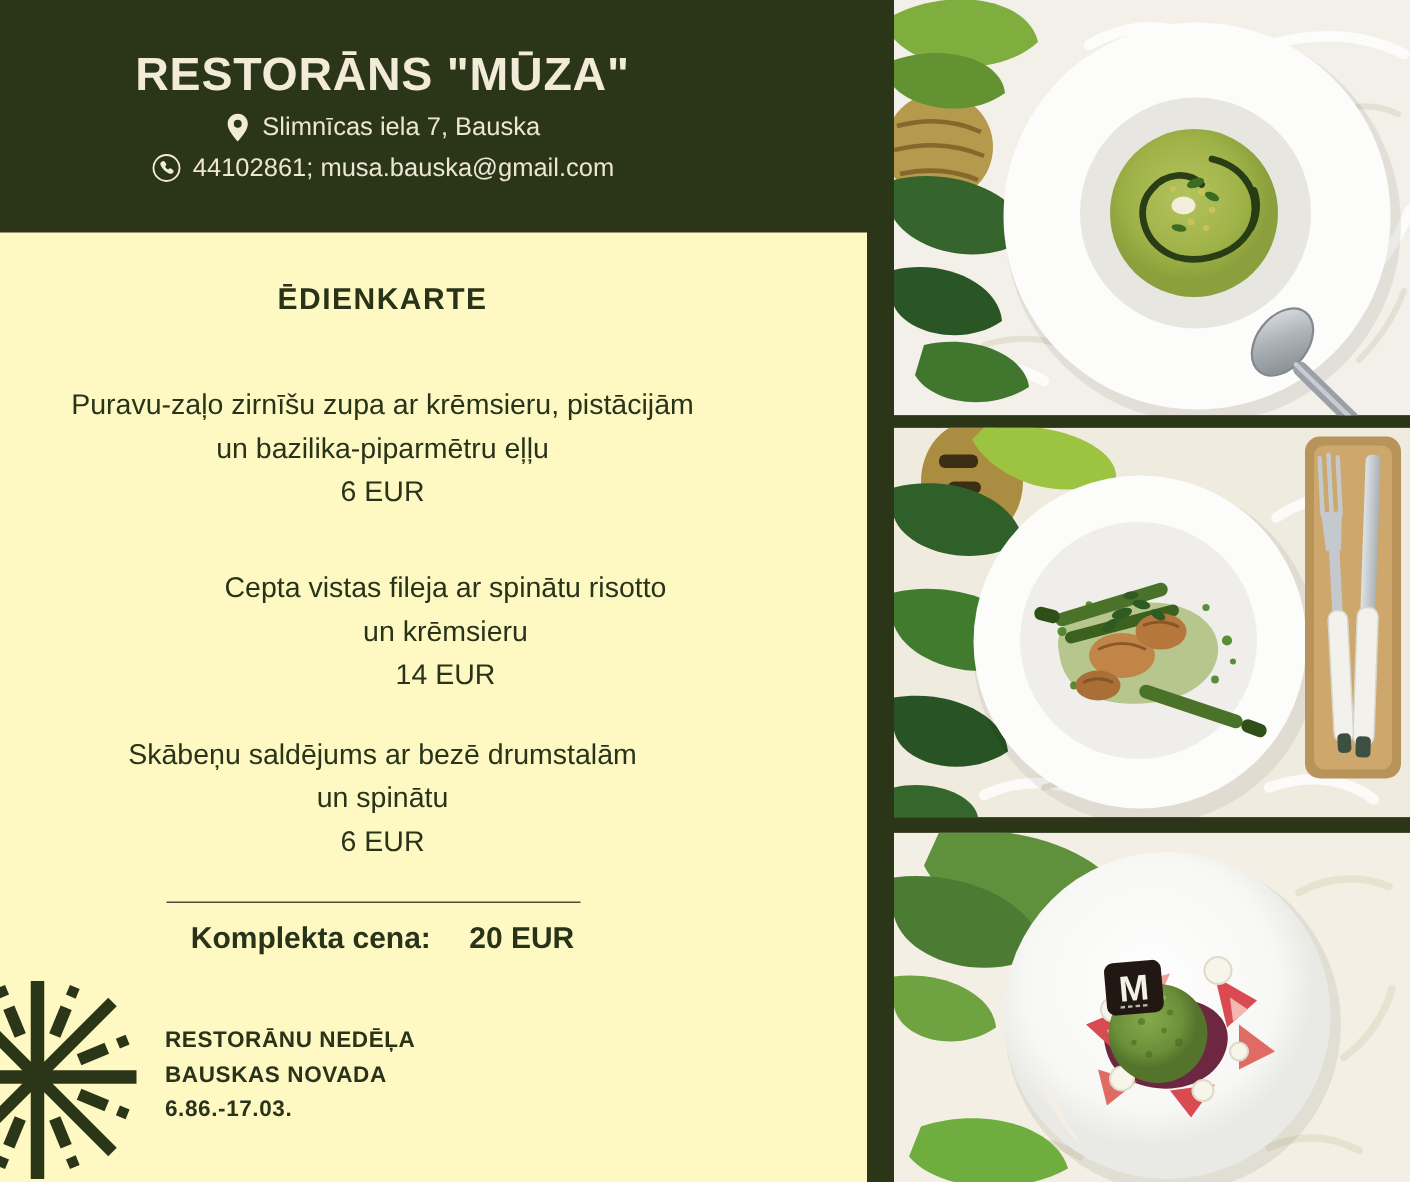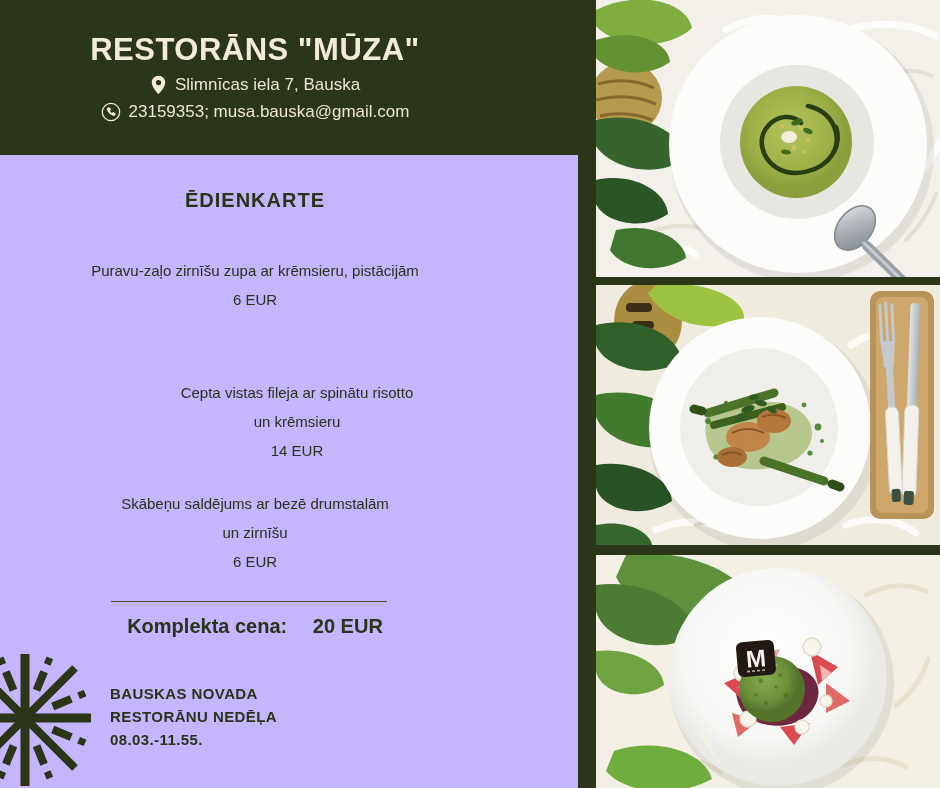--- a/index.html
+++ b/index.html
@@ -22,28 +22,28 @@
     color:#f1ebd8;
   }
   .contact-row {
     display:flex; align-items:center; justify-content:center;
     font-size:17px; color:#ece6d3; margin-top:7px; gap:8px;
   }
   .contact-row svg { display:block; }
 
   .menu-panel {
     position:absolute; left:0; top:155px; width:578px; height:633px;
-    background:#c4b5fd; color:#28331a; overflow:hidden;
+    background:#fef9c3; color:#28331a; overflow:hidden;
   }
   .menu-heading {
     position:absolute; left:0; top:34px; width:510px; text-align:center;
     font-size:20px; font-weight:bold; letter-spacing:1px;
   }
   .menu-item { position:absolute; left:0; width:510px; text-align:center;
-    font-size:15px; line-height:29px; }
+    font-size:19px; line-height:29px; }
   .menu-item.i0 { top:101px; }
   .menu-item.i1 { top:223px;margin-left:42px; }
   .menu-item.i2 { top:334px;text-align:center; }
 
   .divider {
     position:absolute; left:111px; top:446px; width:276px; height:0;
     border-top:1.6px solid #4c4c3c;
   }
   .total-row {
     position:absolute; left:0; top:460px; width:510px; text-align:center;
@@ -82,42 +82,43 @@
         </span>
         <span>Slimnīcas iela 7, Bauska</span>
       </div>
       <div class="contact-row">
         <span>
           <svg width="20" height="20" viewBox="0 0 24 24">
             <circle cx="12" cy="12" r="10.4" fill="none" stroke="#f1ebd8" stroke-width="1.5"></circle>
             <path d="M8.1 6.9c.8-.8 1.9-.7 2.5.1l.9 1.2c.5.6.4 1.5-.2 2.1l-.4.4c.3 1 1.4 2.1 2.4 2.4l.4-.4c.6-.6 1.5-.7 2.1-.2l1.2.9c.8.6.9 1.7.1 2.5-.7.7-1.7 1-2.6.6-1.7-.6-3.4-1.8-4.7-3.1-1.2-1.3-2.3-2.9-2.8-4.4-.2-.8.3-1.3 1.1-2.1z" fill="#f1ebd8"></path>
           </svg>
         </span>
-        <span>23159353; musa.bauska@gmail.com</span>
+        <span>44102861; musa.bauska@gmail.com</span>
       </div>
     </div>
   </header>
 
   <section class="menu-panel">
     <h2 class="menu-heading">ĒDIENKARTE</h2>
 
     <div class="menu-item i0">
       <div>Puravu-zaļo zirnīšu zupa ar krēmsieru, pistācijām</div>
+      <div>un bazilika-piparmētru eļļu</div>
       <div>6 EUR</div>
     </div>
 
     <div class="menu-item i1">
       <div>Cepta vistas fileja ar spinātu risotto</div>
       <div>un krēmsieru</div>
       <div>14 EUR</div>
     </div>
 
     <div class="menu-item i2">
       <div>Skābeņu saldējums ar bezē drumstalām</div>
-      <div>un zirnīšu</div>
+      <div>un spinātu</div>
       <div>6 EUR</div>
     </div>
 
     <div class="divider"></div>
 
     <div class="total-row">
       <span>Komplekta cena:</span>
       <span class="v">20 EUR</span>
     </div>
 
@@ -160,23 +161,23 @@
             <rect x="58" y="-3.5" width="7" height="7" fill="#2b3517" stroke="none"></rect>
           </g>
         <g transform="rotate(337.5)">
             <line x1="30" y1="0" x2="50" y2="0"></line>
             <rect x="58" y="-3.5" width="7" height="7" fill="#2b3517" stroke="none"></rect>
           </g>
       </g>
     </svg>
 
     <div class="footer-block">
+      <div>RESTORĀNU NEDĒĻA</div>
       <div>BAUSKAS NOVADA</div>
-      <div>RESTORĀNU NEDĒĻA</div>
-      <div>08.03.-11.55.</div>
+      <div>6.86.-17.03.</div>
     </div>
   </section>
 
   <figure class="photo p1">
     <svg width="344" height="277" viewBox="0 0 344 277">
       <defs>
         <radialGradient id="soupG" cx="45%" cy="40%">
           <stop offset="0%" stop-color="#b3c35c"></stop>
             <stop offset="70%" stop-color="#9fb248"></stop>
             <stop offset="100%" stop-color="#8ba03c"></stop>

